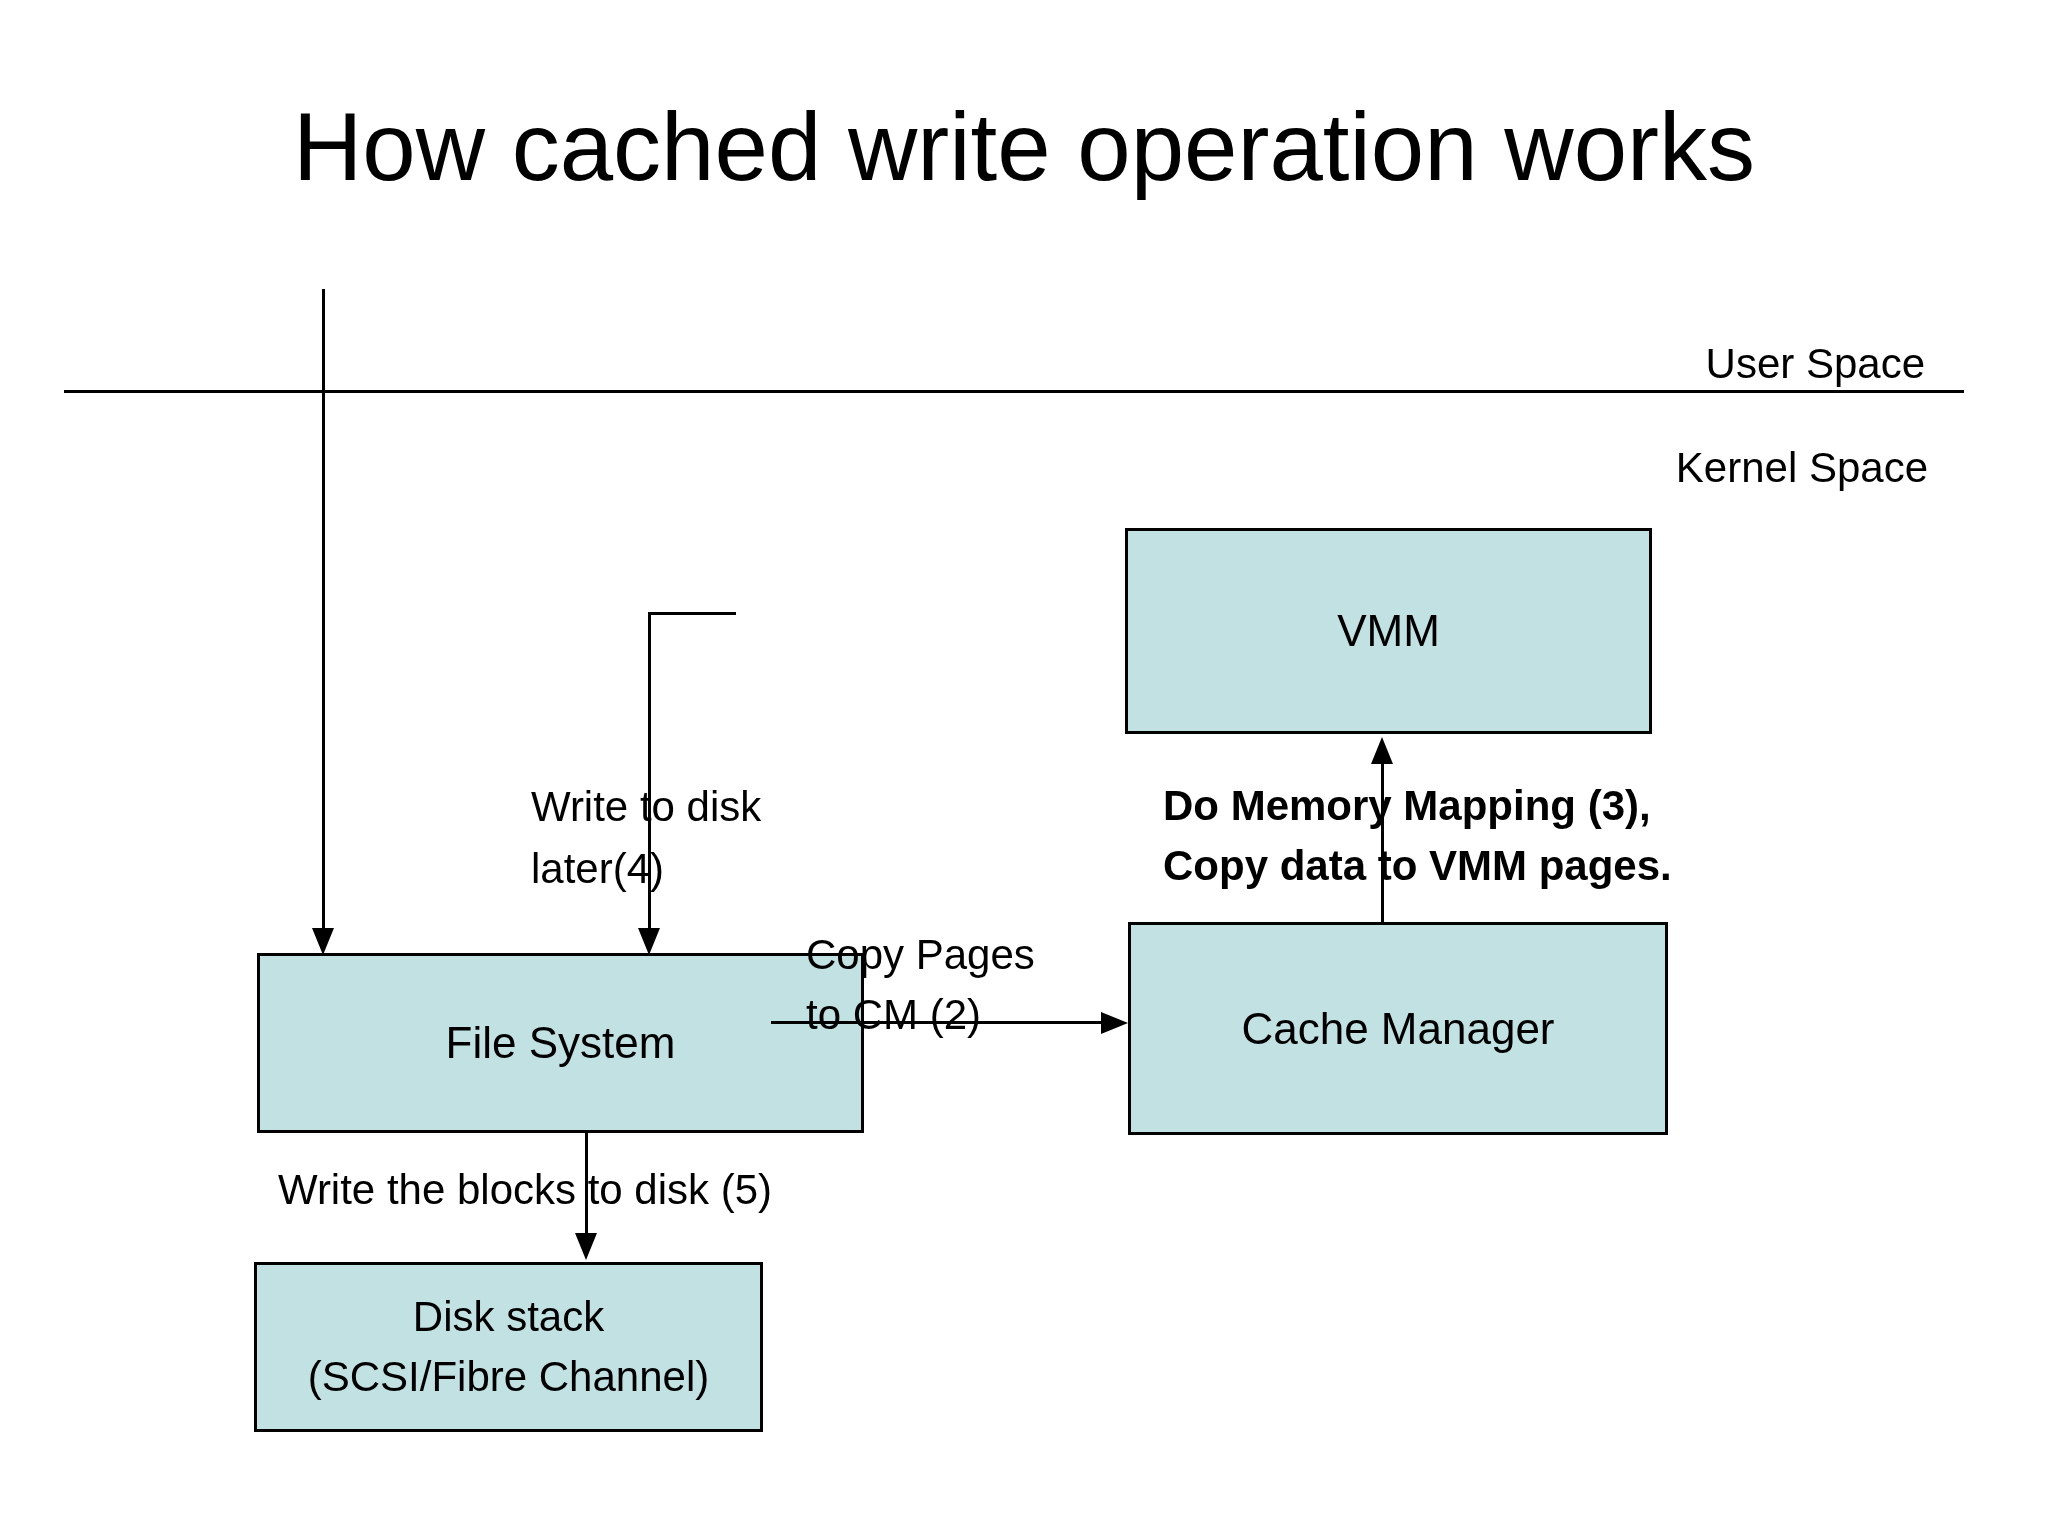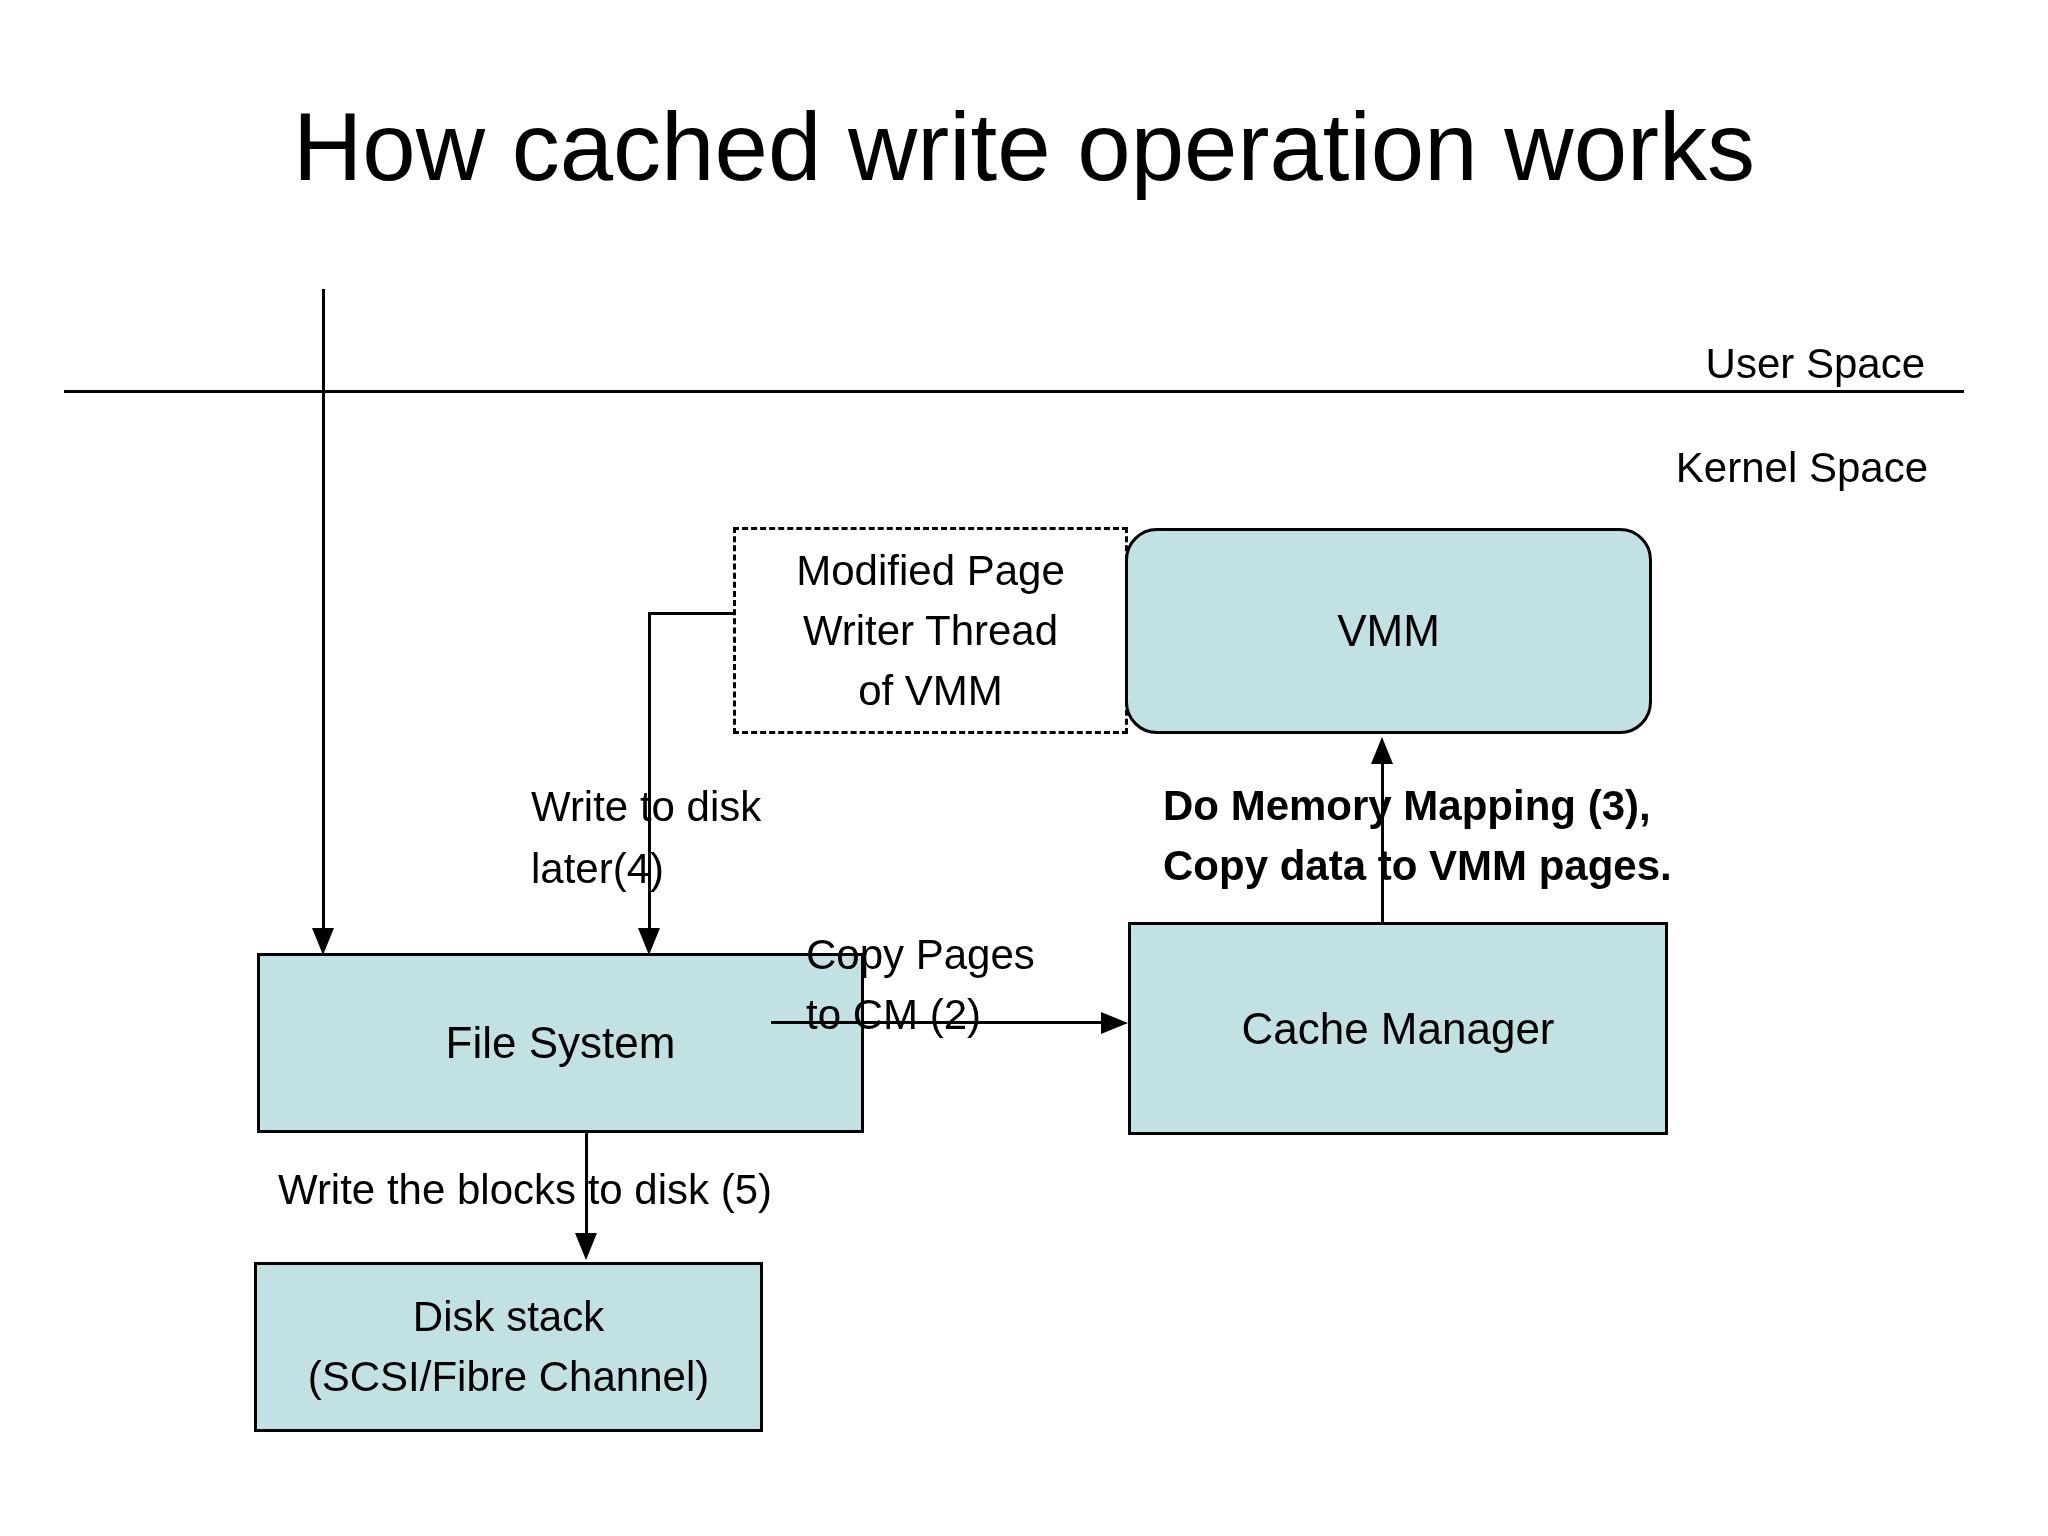--- a/index.html
+++ b/index.html
@@ -51,27 +51,22 @@
 
   <div id="title" class="abs">How cached write operation works</div>
 
   <div class="abs line" style="left:64px;top:390px;width:1900px;height:3px;"></div>
   <div class="abs lbl" style="right:123px;top:322px;margin-top:12px;">User Space</div>
   <div class="abs lbl" style="right:120px;top:438px;">Kernel Space</div>
 
   <div class="abs line" style="left:322px;top:289px;width:3px;height:640px;"></div>
   <div class="abs ah ah-down" style="left:312px;top:928px;"></div>
 
-  <div class="abs dashedbox" style="left:733px;top:527px;width:395px;height:207px;">
-    <div>Modified Page</div>
-    <div>Writer Thread</div>
-    <div>of VMM</div>
-  </div>
 
-  <div class="abs box" style="left:1125px;top:528px;width:527px;height:206px;border-radius:32px;">
+  <div class="abs box" style="left:1125px;top:528px;width:527px;height:206px;">
     <div>VMM</div>
   </div>
 
   <div class="abs line" style="left:648px;top:612px;width:88px;height:3px;"></div>
   <div class="abs line" style="left:648px;top:612px;width:3px;height:317px;"></div>
   <div class="abs ah ah-down" style="left:638px;top:928px;"></div>
   <div class="abs lbl" style="left:483px;top:776px;line-height:62px;margin-left:48px;">
     <div>Write to disk</div>
     <div>later(4)</div>
   </div>

